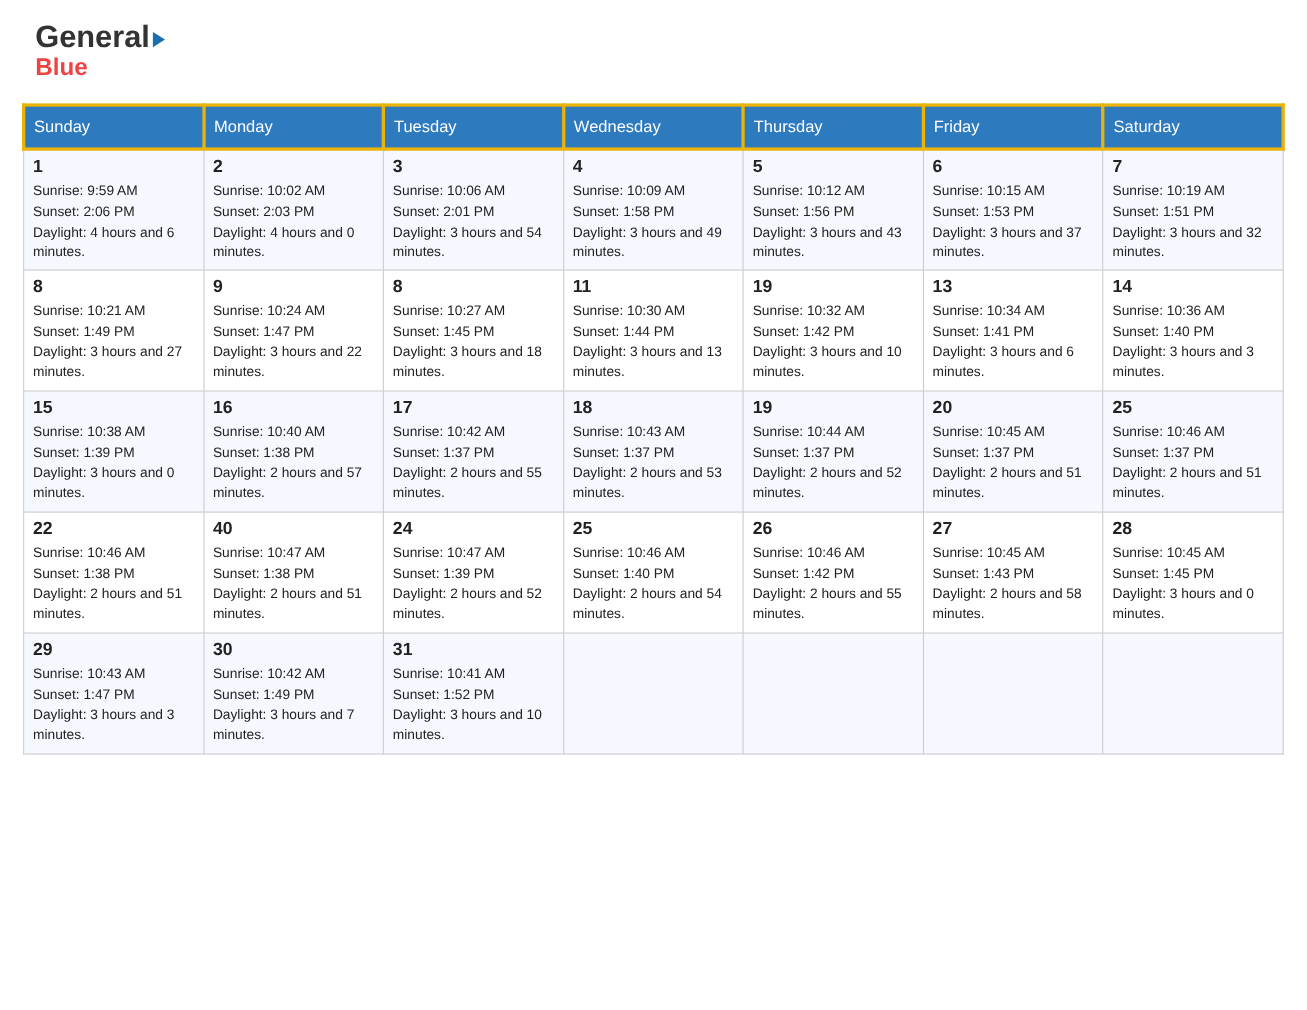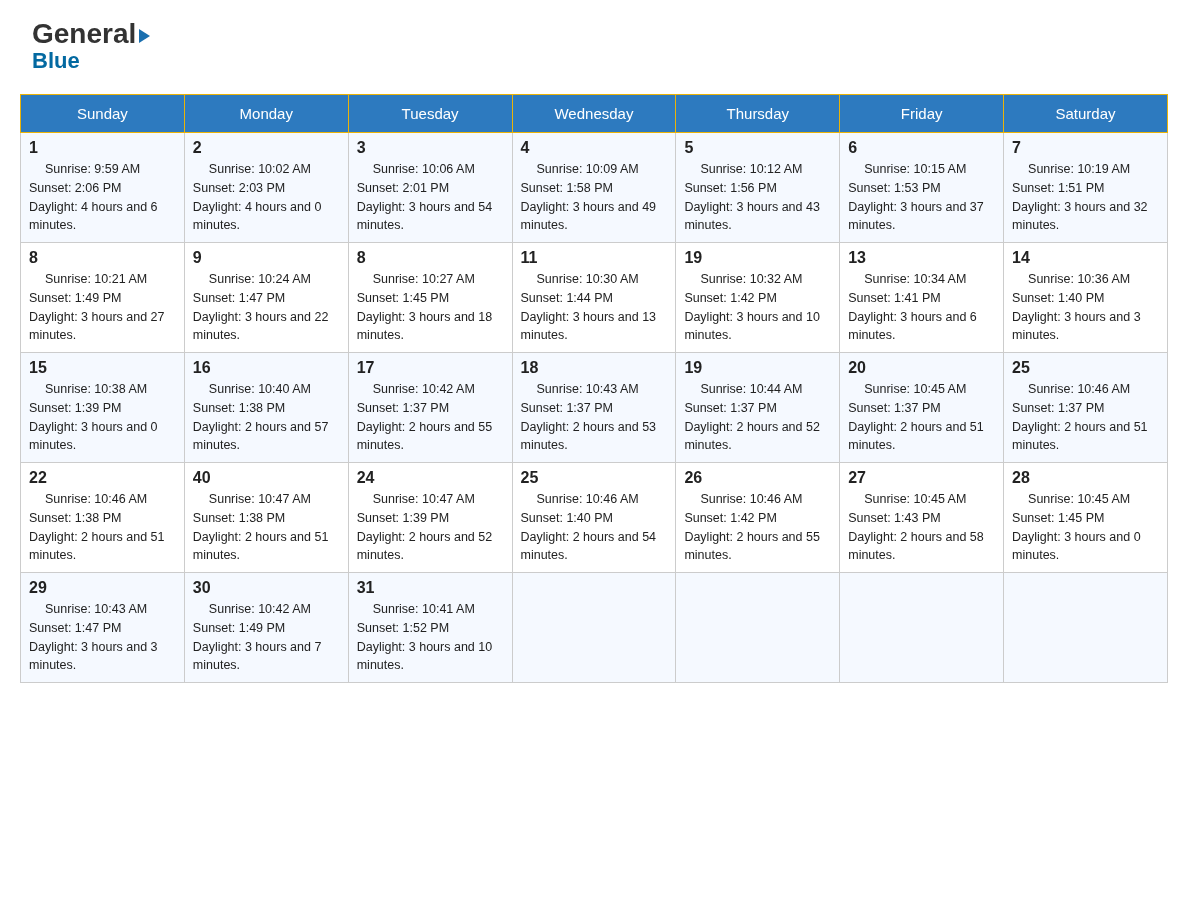--- a/index.html
+++ b/index.html
@@ -24,21 +24,21 @@
     }
     .logo-text {
       font-size: 28px;
       font-weight: bold;
       color: #333;
       line-height: 1;
     }
     .logo-line2 {
       font-size: 22px;
       font-weight: bold;
-      color: #0369a1;
+      color: #ef4444;
     }
     .title-block {
       text-align: right;
     }
     .month-title {
       font-size: 52px;
       font-weight: normal;
       color: #222;
       line-height: 1.1;
     }
@@ -51,22 +51,22 @@
       width: 100%;
       border-collapse: collapse;
       table-layout: fixed;
     }
     thead tr th {
       background-color: #2d7abf;
       color: white;
       font-size: 15px;
       font-weight: normal;
       padding: 10px 8px;
-      text-align: center;
-      border: 1px solid #eab308;
+      text-align: left;
+      border: 3px solid #eab308;
     }
     tbody tr td {
       vertical-align: top;
       padding: 6px 8px;
       font-size: 13px;
       color: #222;
       border: 1px solid #ccc;
       min-height: 90px;
       height: 110px;
     }
@@ -79,21 +79,20 @@
     .day-number {
       font-size: 16px;
       font-weight: bold;
       display: block;
       margin-bottom: 3px;
     }
     .day-info {
       font-size: 12.5px;
       line-height: 1.5;
       color: #222;
-      margin-left: 16px;
     }
     td.empty {
       background-color: #ffffff;
     }
   </style>
 </head>
 <body>
 
 <div class="header">
   <div class="logo">

